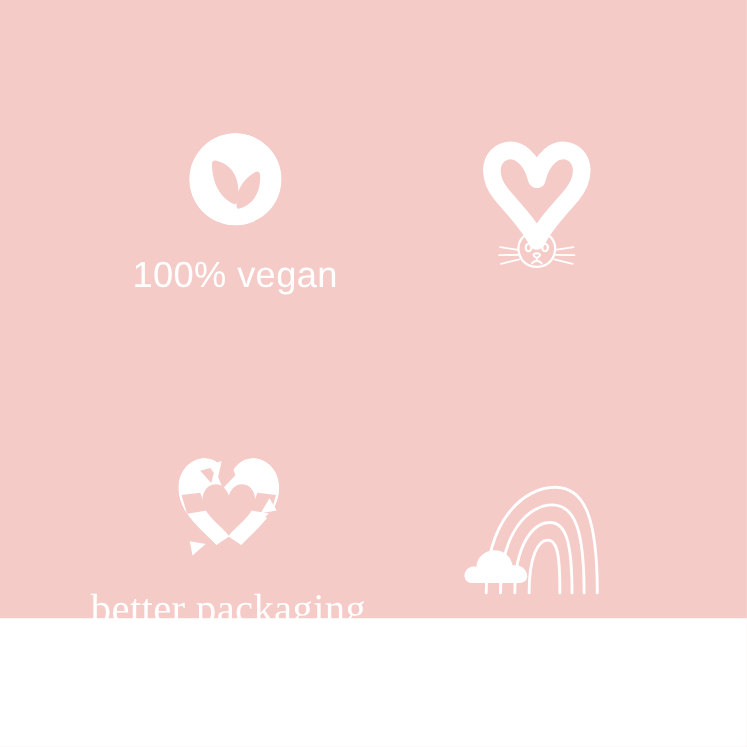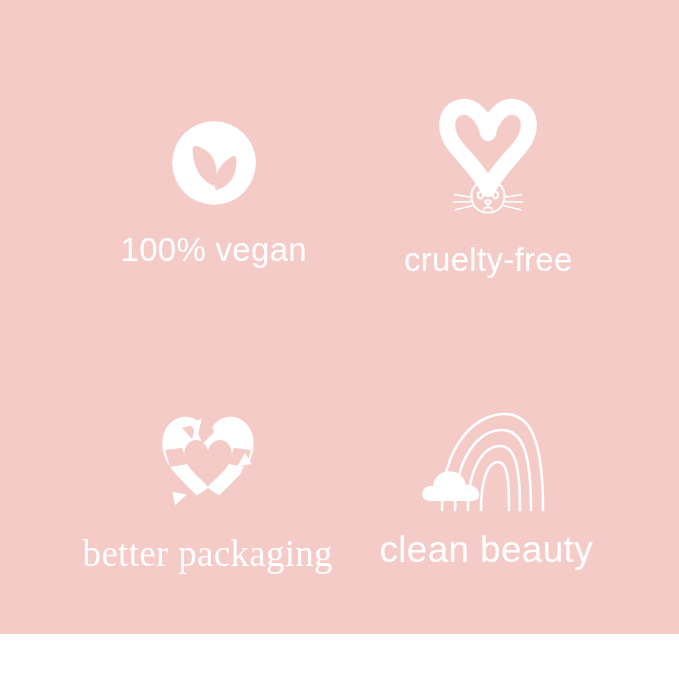--- a/index.html
+++ b/index.html
@@ -7,21 +7,21 @@
     padding: 0;
   }
   body {
     width: 679px;
     height: 679px;
     overflow: hidden;
     font-family: "Liberation Sans", sans-serif;
   }
   #badge-panel {
     width: 679px;
-    height: 634px;
+    height: 562px;
     background: #f5cbc8;
     position: relative;
     box-sizing: border-box;
   }
   .badge-grid {
     position: absolute;
     left: 0;
     top: 0;
     width: 679px;
     height: 679px;
@@ -141,21 +141,20 @@
             <path d="M41.2 100.2 L24.6 97.6" stroke-width="1.6"></path>
             <path d="M41.0 104.6 L23.8 105.0" stroke-width="1.6"></path>
             <path d="M42.0 108.8 L25.4 112.8" stroke-width="1.6"></path>
 
             <path d="M74.8 100.2 L91.4 97.6" stroke-width="1.6"></path>
             <path d="M75.0 104.6 L92.2 105.0" stroke-width="1.6"></path>
             <path d="M74.0 108.8 L90.6 112.8" stroke-width="1.6"></path>
           </g>
         </svg>
       </span>
-      <span class="badge-label label-sm">cruelty-free</span>
     </div>
 
     <div class="badge-cell cell-packaging">
       <span class="badge-icon">
         <svg width="104" height="102" viewBox="0 0 104 102" xmlns="http://www.w3.org/2000/svg">
           <defs>
             <mask id="recycleMask">
               <rect x="0" y="0" width="104" height="102" fill="#000"></rect>
 
               <path d="M52 99
@@ -215,17 +214,16 @@
 
           <path d="M8.5 92.0
                    C 2.0 92.0 -0.6 85.4 2.6 80.8
                    C 4.8 77.6 8.6 76.5 12.0 77.4
                    C 12.6 68.4 19.8 62.2 28.4 62.2
                    C 37.2 62.2 43.8 68.2 45.0 76.2
                    C 50.8 75.0 56.6 78.2 58.0 83.8
                    C 59.3 89.0 55.6 92.0 50.6 92.0 Z" fill="#ffffff"></path>
         </svg>
       </span>
-      <span class="badge-label label-lg">clean beauty</span>
     </div>
 
   </div>
 </div>
 
 </body></html>

